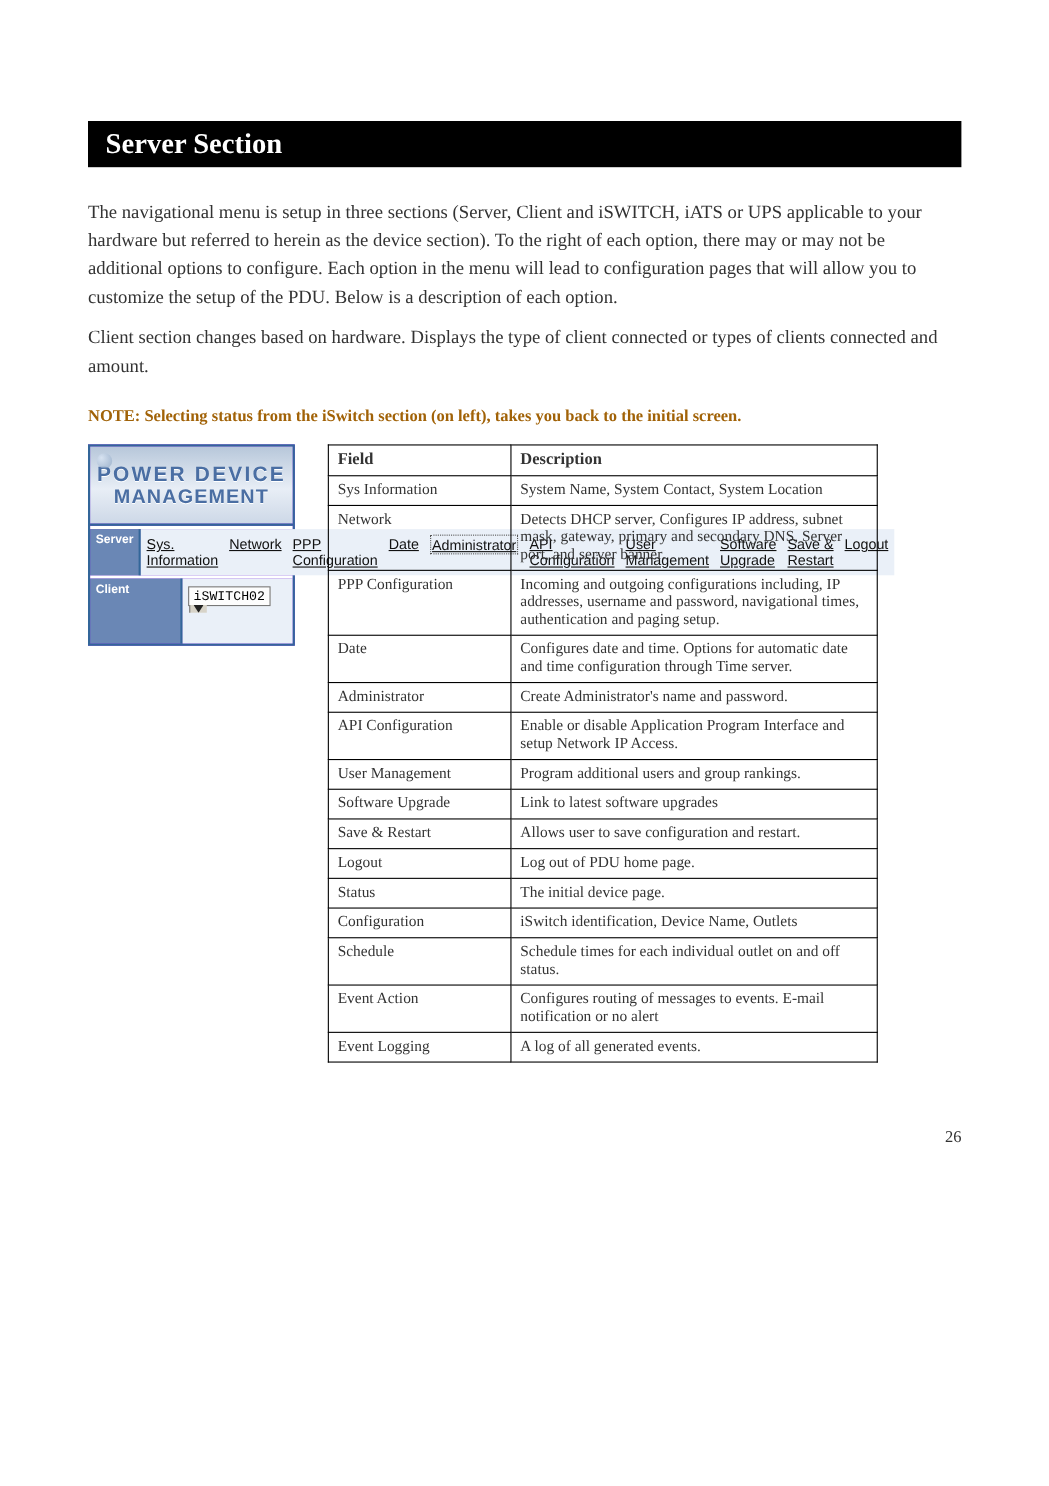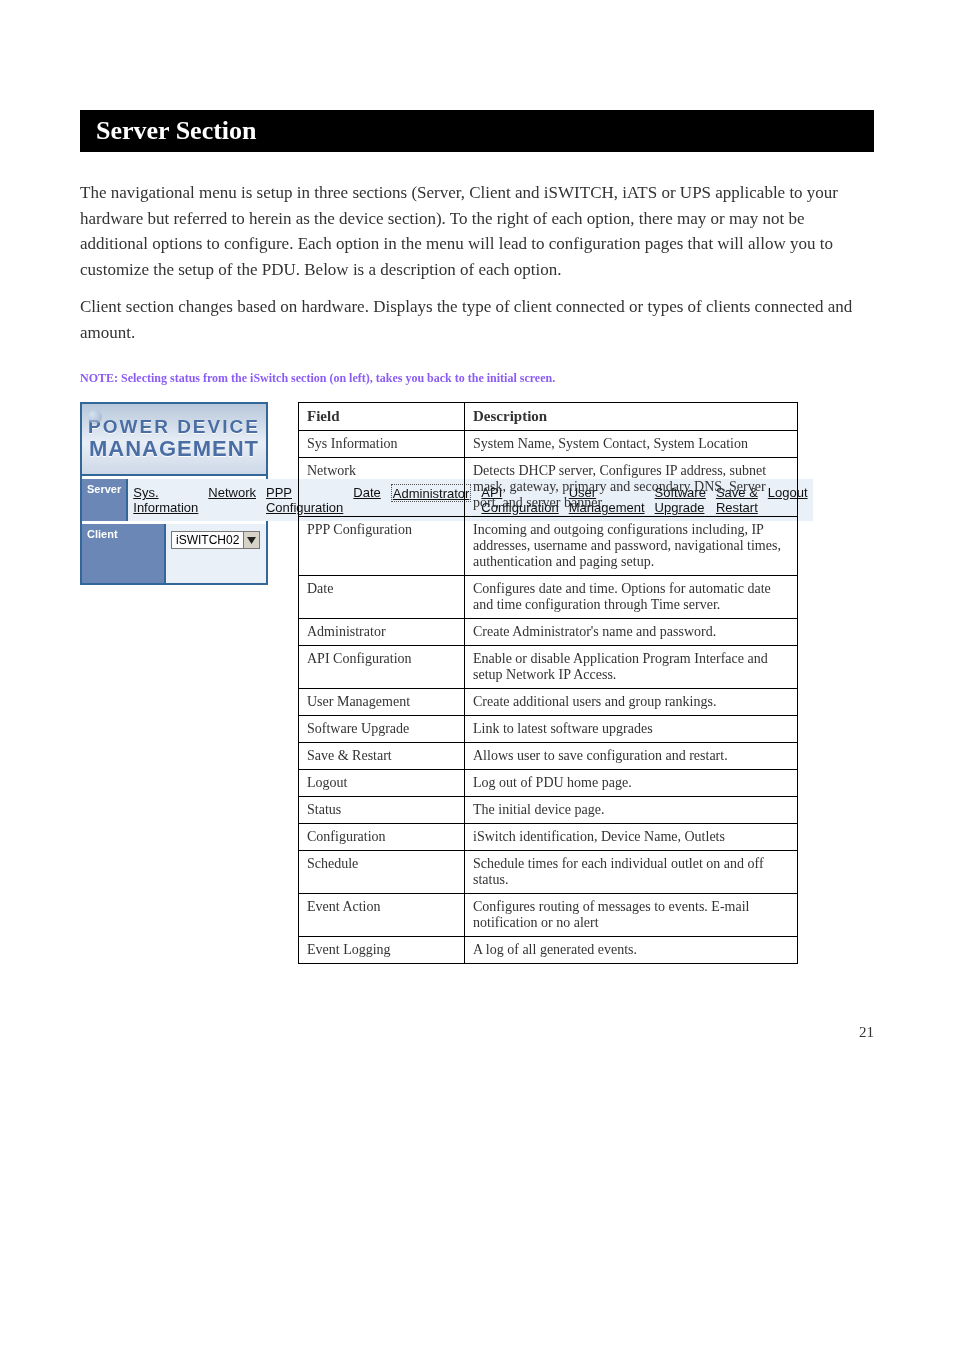--- a/index.html
+++ b/index.html
@@ -27,22 +27,22 @@
     font-family: "Times New Roman", Times, serif;
     font-size: 17px;
     line-height: 1.5;
     color: #333;
     margin-bottom: 26px;
   }
   .intro p { margin: 0 0 12px 0; }
   .note {
     font-family: "Times New Roman", Times, serif;
     font-weight: bold;
-    font-size: 12px;
-    color: #8b5cf6;
+    font-size: 15px;
+    color: #a16207;
     margin-bottom: 16px;
   }
   .content-row { display: flex; gap: 30px; align-items: flex-start; }
   
   .panel {
     width: 188px;
     border: 2px solid #336699;
     background: #6d28d9;
   }
   .panel-banner {
@@ -70,21 +70,21 @@
     font-weight: bold;
     letter-spacing: 2px;
     font-size: 19px;
     color: #4a6ea3;
     text-shadow: 0 1px 0 #fff;
   }
   .banner-title-2 {
     font-family: "Arial Narrow", Arial, sans-serif;
     font-weight: bold;
     letter-spacing: 1px;
-    font-size: 22px;
+    font-size: 18px;
     color: #4a6ea3;
     text-shadow: 0 1px 0 #fff;
     margin-top: -2px;
     text-align: right;
   }
   .panel-section { display: flex; border-top: 3px solid #fff; }
   .panel-section:first-of-type { border-top: none; }
   .sec-label {
     width: 84px;
     background: #6a87b5;
@@ -109,27 +109,28 @@
     cursor: pointer;
   }
   .link-item.dotted {
     display: inline-block;
     margin: 3px 5px;
     padding: 1px 1px 0 1px;
     border: 1px dotted #555;
   }
   .client-select-wrap { padding: 4px 5px; }
   .client-select {
-    font-family: Liberation Sans, sans-serif;
+    font-family: Liberation Mono, monospace;
     font-size: 12px;
     border: 1px solid #777;
     background: #fdfdfd;
     height: 18px;
     display: inline-flex;
     align-items: flex-start;
+    flex-direction: column;
   }
   .client-select .val { padding: 1px 4px; }
   .client-select .caret {
     width: 16px; height: 100%;
     background: #d7d3c8;
     border-left: 1px solid #777;
     display: flex; align-items: center; justify-content: center;
   }
   .client-select .caret svg { display:block; }
   .client-spacer { height: 28px; }
@@ -247,21 +248,21 @@
           <tr>
             <td>Administrator</td>
             <td>Create Administrator's name and password.</td>
           </tr>
           <tr>
             <td>API Configuration</td>
             <td>Enable or disable Application Program Interface and setup Network IP Access.</td>
           </tr>
           <tr>
             <td>User Management</td>
-            <td>Create additional users and group rankings.</td>
+            <td>Program additional users and group rankings.</td>
           </tr>
           <tr>
             <td>Software Upgrade</td>
             <td>Link to latest software upgrades</td>
           </tr>
           <tr>
             <td>Save &amp; Restart</td>
             <td>Allows user to save configuration and restart.</td>
           </tr>
           <tr>
@@ -287,13 +288,13 @@
           <tr>
             <td>Event Logging</td>
             <td>A log of all generated events.</td>
           </tr>
         </tbody>
     </table>
 
   </div>
 </div>
 
-<div class="page-num">21</div>
+<div class="page-num">26</div>
 
 </body></html>

